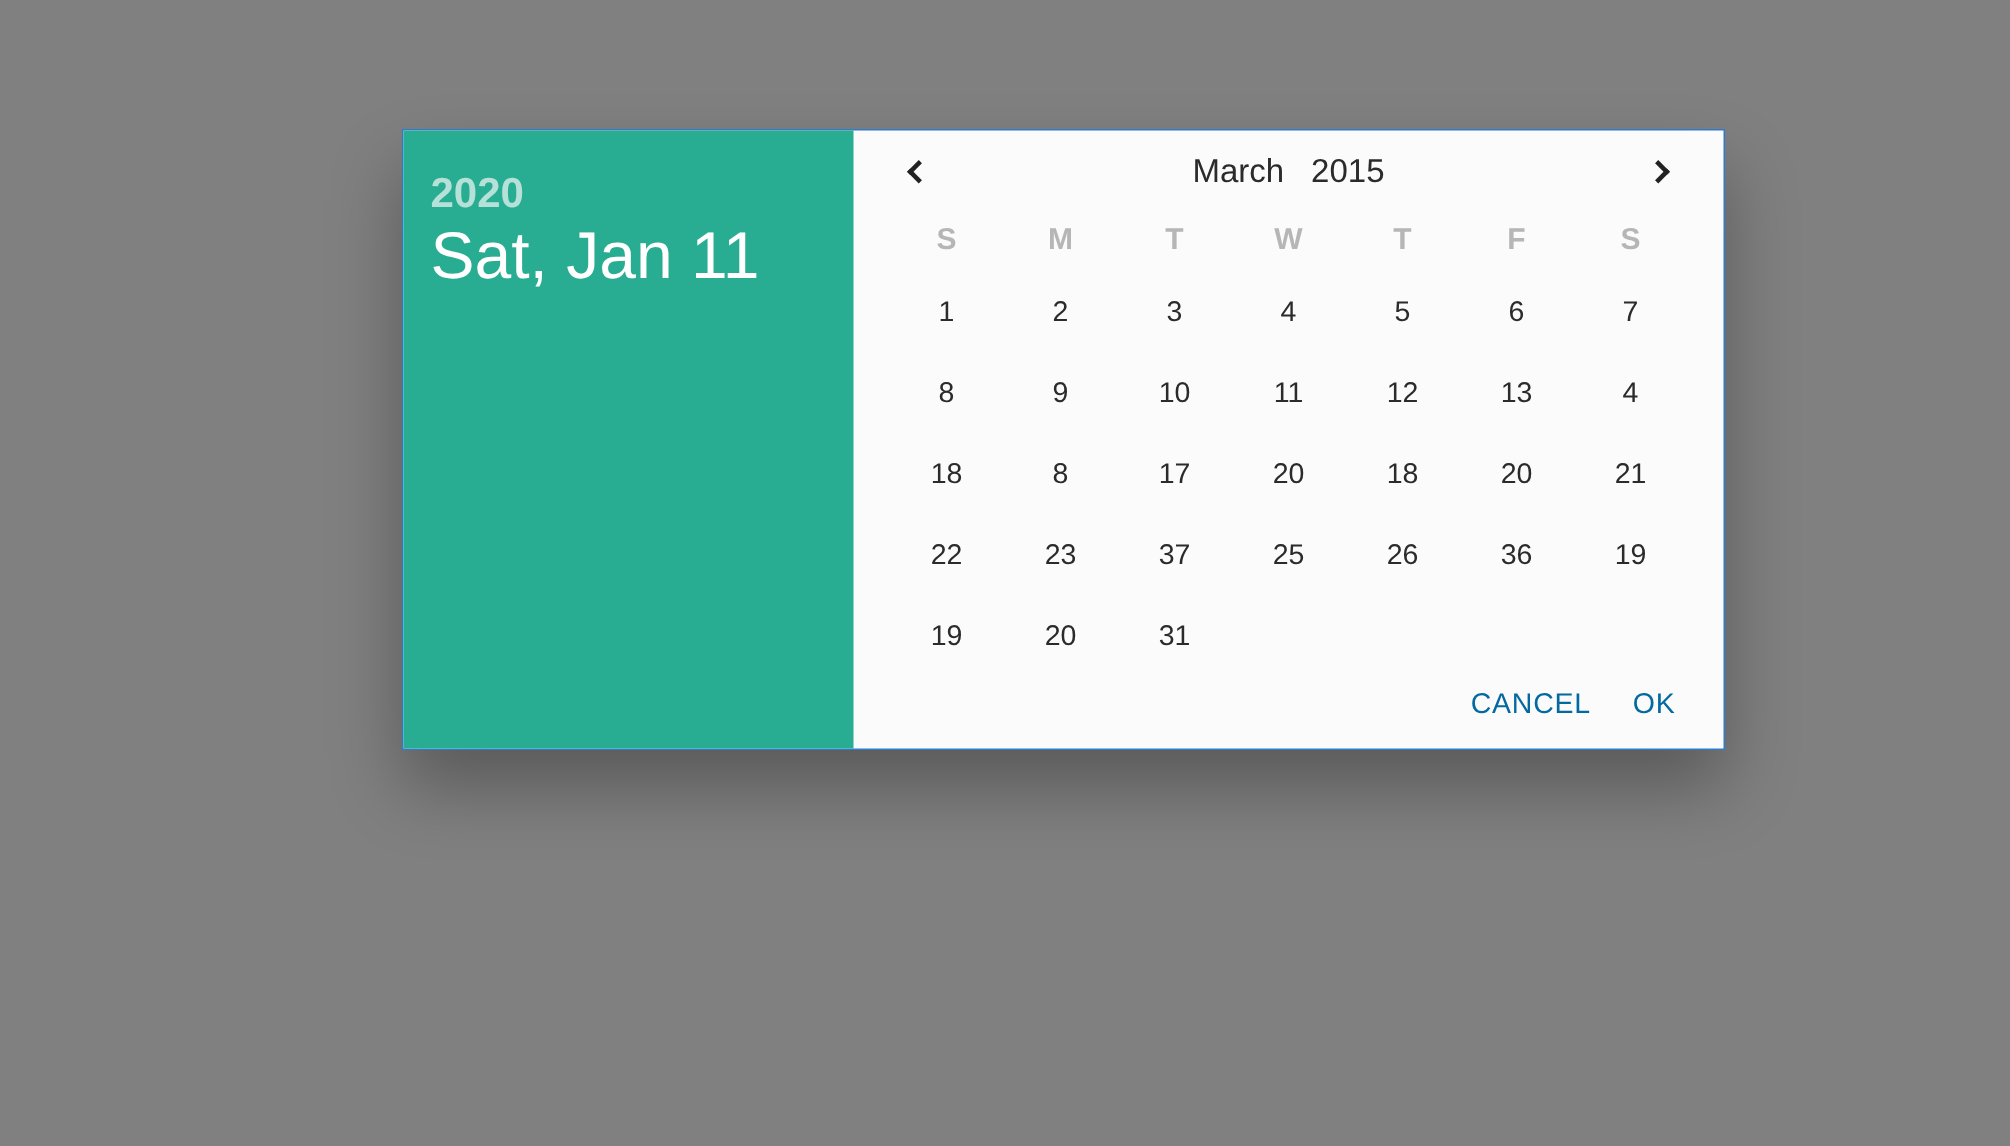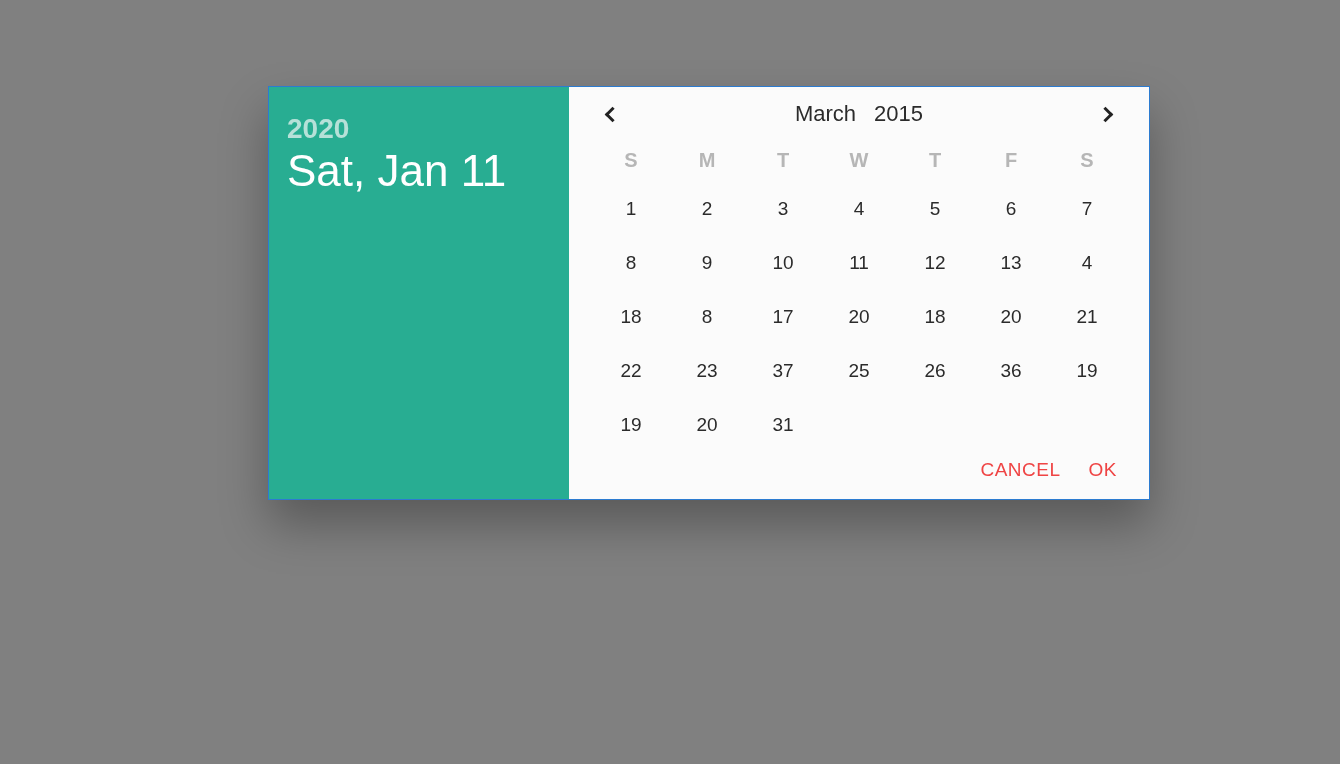--- a/index.html
+++ b/index.html
@@ -93,21 +93,21 @@
   .actions {
     margin-top: auto;
     display: flex;
     justify-content: flex-end;
     gap: 28px;
     padding: 4px 8px 4px 0;
   }
   .actions button {
     border: none;
     background: none;
-    color: #ef4444;
+    color: #0369a1;
     font-size: 19px;
     letter-spacing: .5px;
     cursor: pointer;
     font-family: inherit;
   }
   .chev {
     display: inline-block;
     width: 11px;
     height: 11px;
     border-top: 3px solid #222;

